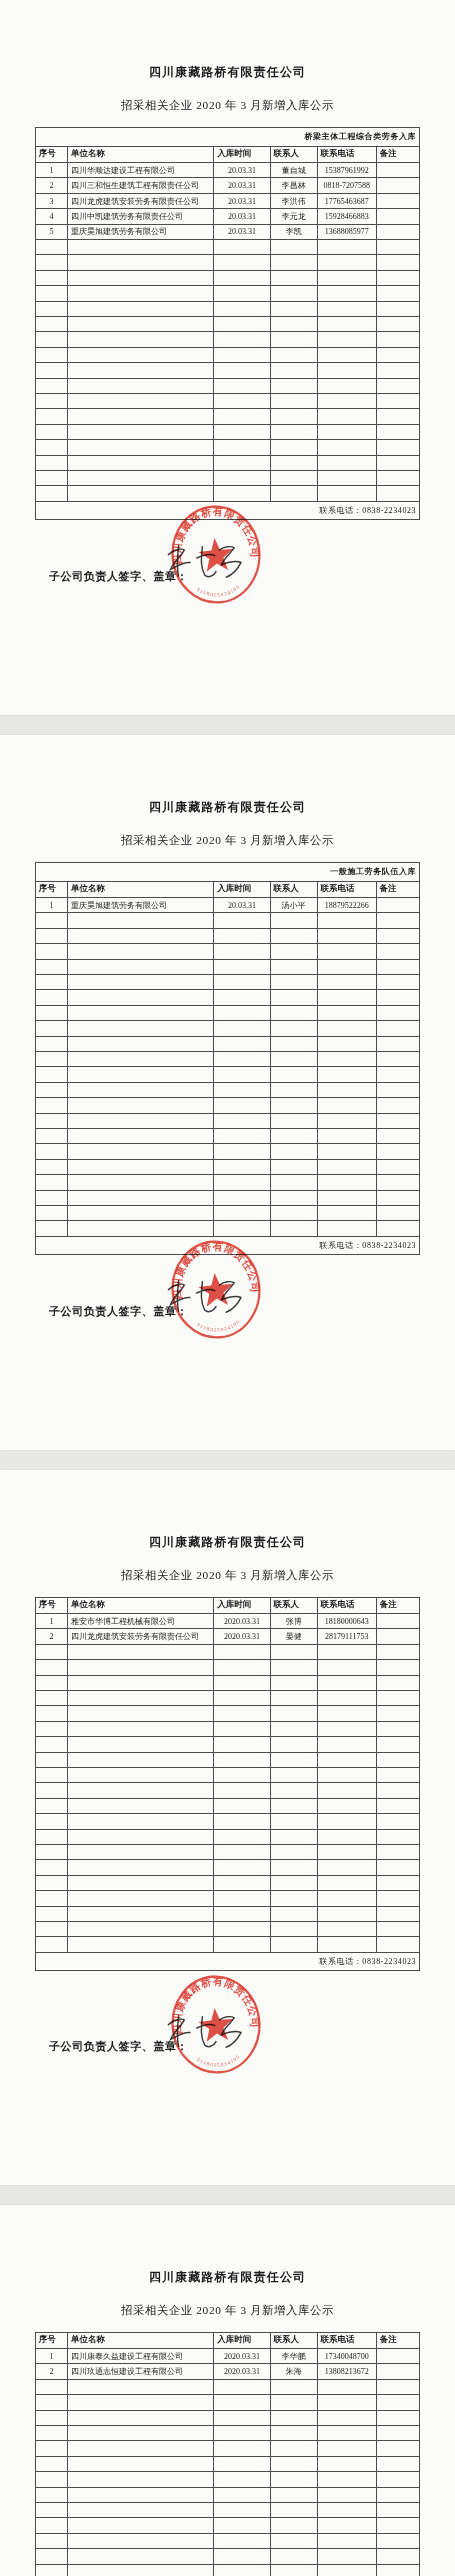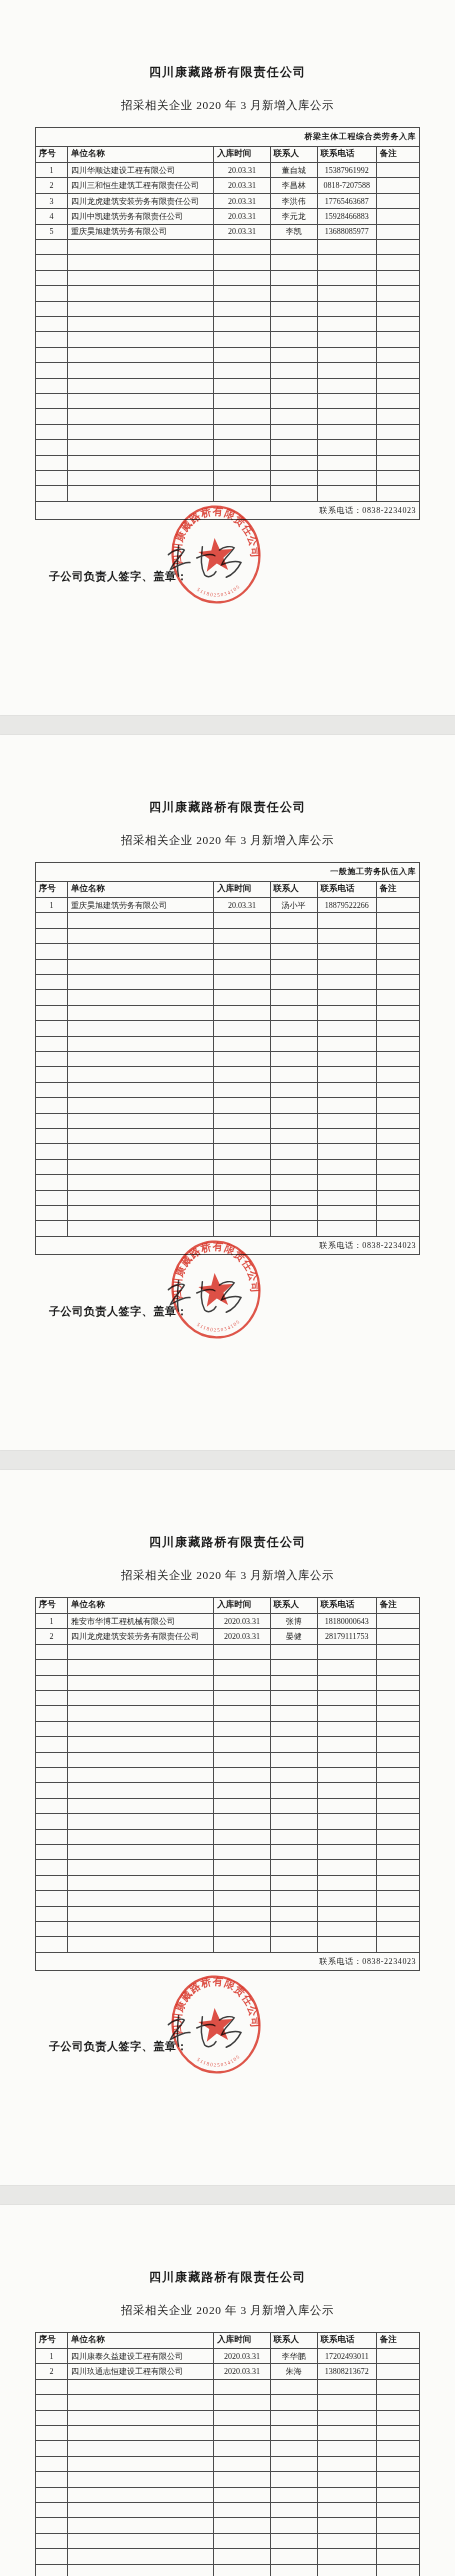--- a/index.html
+++ b/index.html
@@ -754,21 +754,21 @@
         <th>联系电话</th>
         <th>备注</th>
       </tr>
     </thead>
     <tbody>
           <tr class="trow">
             <td class="c">1</td>
             <td class="nm">四川康泰久益建设工程有限公司</td>
             <td class="c">2020.03.31</td>
             <td class="c">李华鹏</td>
-            <td class="c">17202493011</td>
+            <td class="c">17340048700</td>
             <td class="c"></td>
           </tr>
           <tr class="trow">
             <td class="c">2</td>
             <td class="nm">四川玖通志恒建设工程有限公司</td>
             <td class="c">2020.03.31</td>
             <td class="c">朱海</td>
             <td class="c">13808213672</td>
             <td class="c"></td>
           </tr>

